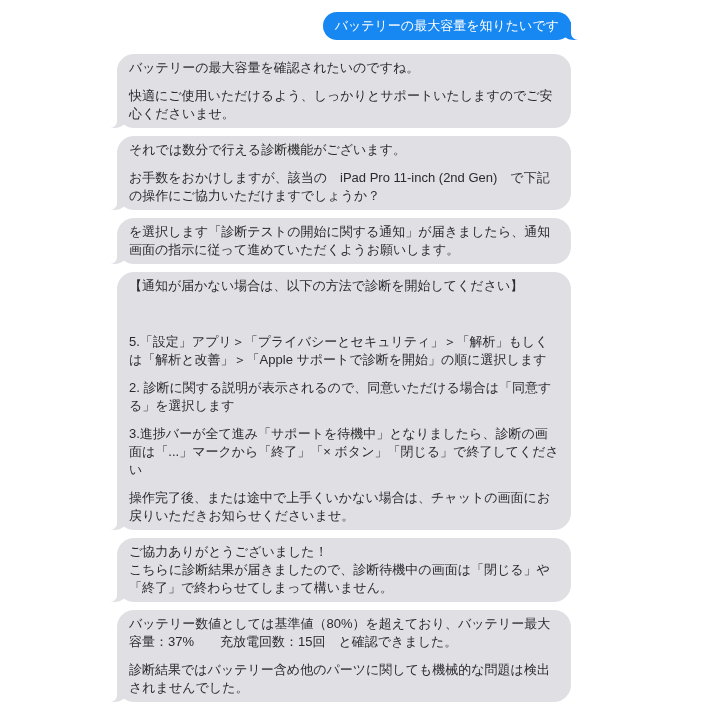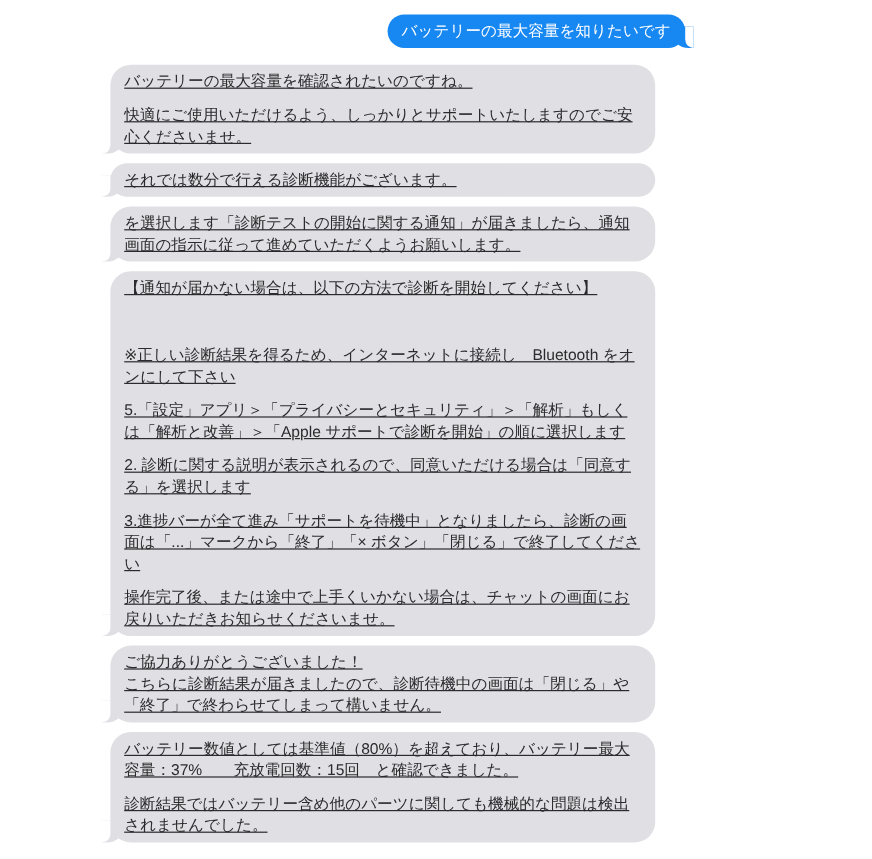--- a/index.html
+++ b/index.html
@@ -13,21 +13,21 @@
   .chat-window { width:616px; height:716px; background:#fff; overflow:hidden; }
   .transcript {
     display:flex;
     flex-direction:column;
     align-items:flex-start;
     gap:8px;
     padding:12px 45px 4px 66px;
   }
   .msg { display:flex; width:100%; }
   .msg.user { justify-content:flex-end; margin-bottom:6px; }
-  .msg.agent { justify-content:center;text-decoration:underline; }
+  .msg.agent { justify-content:flex-end; }
   .bubble {
     position:relative;
     border-radius:17px;
     padding:5px 12px;
   }
   .msg.user .bubble {
     background:var(--user-bubble,#1787F2);
     color:var(--user-text,#ffffff);
     max-width:560px;
   }
@@ -73,32 +73,32 @@
       </div>
       <div class="msg agent">
         <div class="bubble">
           <p>バッテリーの最大容量を確認されたいのですね。</p>
           <p>快適にご使用いただけるよう、しっかりとサポートいたしますのでご安心くださいませ。</p>
         </div>
       </div>
       <div class="msg agent">
         <div class="bubble">
           <p>それでは数分で行える診断機能がございます。</p>
+          <p>お手数をおかけしますが、該当の　iPad Pro 11-inch (2nd Gen)　で下記の操作にご協力いただけますでしょうか？</p>
         </div>
       </div>
       <div class="msg agent">
         <div class="bubble">
           <p>を選択します「診断テストの開始に関する通知」が届きましたら、通知画面の指示に従って進めていただくようお願いします。</p>
         </div>
       </div>
       <div class="msg agent">
         <div class="bubble">
           <p>【通知が届かない場合は、以下の方法で診断を開始してください】</p>
           <p class="blank"></p>
-          <p>※正しい診断結果を得るため、インターネットに接続し　Bluetooth をオンにして下さい</p>
           <p>5.「設定」アプリ＞「プライバシーとセキュリティ」＞「解析」もしくは「解析と改善」＞「Apple サポートで診断を開始」の順に選択します</p>
           <p>2. 診断に関する説明が表示されるので、同意いただける場合は「同意する」を選択します</p>
           <p>3.進捗バーが全て進み「サポートを待機中」となりましたら、診断の画面は「...」マークから「終了」「× ボタン」「閉じる」で終了してください</p>
           <p>操作完了後、または途中で上手くいかない場合は、チャットの画面にお戻りいただきお知らせくださいませ。</p>
         </div>
       </div>
       <div class="msg agent">
         <div class="bubble">
           <p>ご協力ありがとうございました！
 こちらに診断結果が届きましたので、診断待機中の画面は「閉じる」や「終了」で終わらせてしまって構いません。</p>

